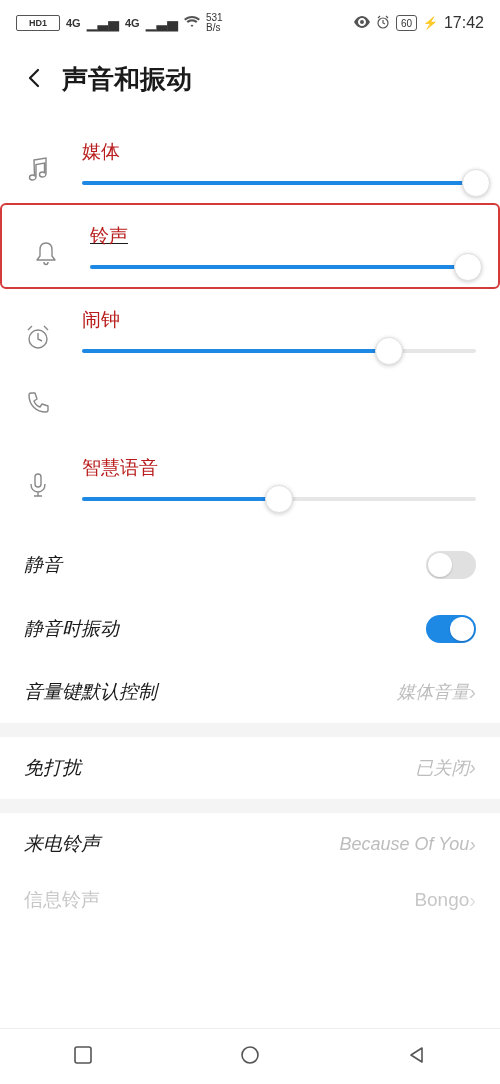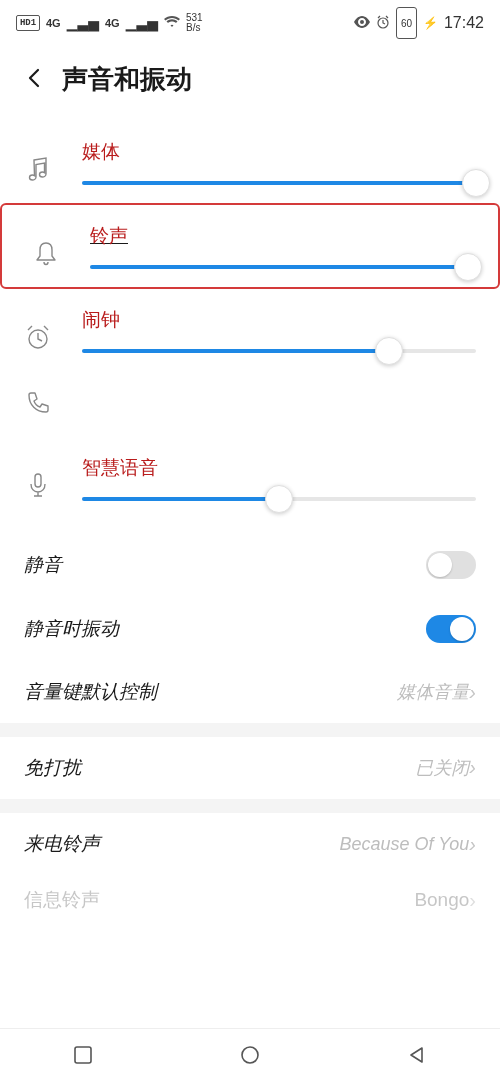--- a/index.html
+++ b/index.html
@@ -18,30 +18,30 @@
       align-items: center;
       justify-content: space-between;
       padding: 0 16px;
       font-size: 14px;
       color: #333;
     }
     .status-left { display: flex; align-items: center; gap: 6px; }
     .status-right { display: flex; align-items: center; gap: 6px; }
     .hd-badge {
       display: inline-flex; align-items: center; justify-content: center;
-      width: 24px; height: 16px; border: 1px solid #555; border-radius: 2px;
-      font-size: 9px; font-weight: 700; font-family: Liberation Mono, monospace;
+      width: 44px; height: 16px; border: 1px solid #555; border-radius: 2px;
+      font-size: 9px; font-weight: 700;
     }
     .sig { font-size: 11px; font-weight: 700; }
     .bs { font-size: 10px; line-height: 1; }
     .wifi-icon, .eye-icon, .alarm-icon-sb { font-size: 14px; }
     .batt {
       display:inline-flex; align-items:center; gap:2px;
       border: 1px solid #555; border-radius: 3px;
-      padding: 0 4px; font-size: 10px; height: 32px;
+      padding: 0 4px; font-size: 10px; height: 16px;
     }
     .header {
       display: flex;
       align-items: center;
       gap: 16px;
       padding: 16px 24px 24px 24px;
     }
     .back-arrow { font-size: 26px; line-height: 1; }
     .page-title { font-size: 26px; font-weight: 600; }
     .sliders { padding: 0 24px; }

